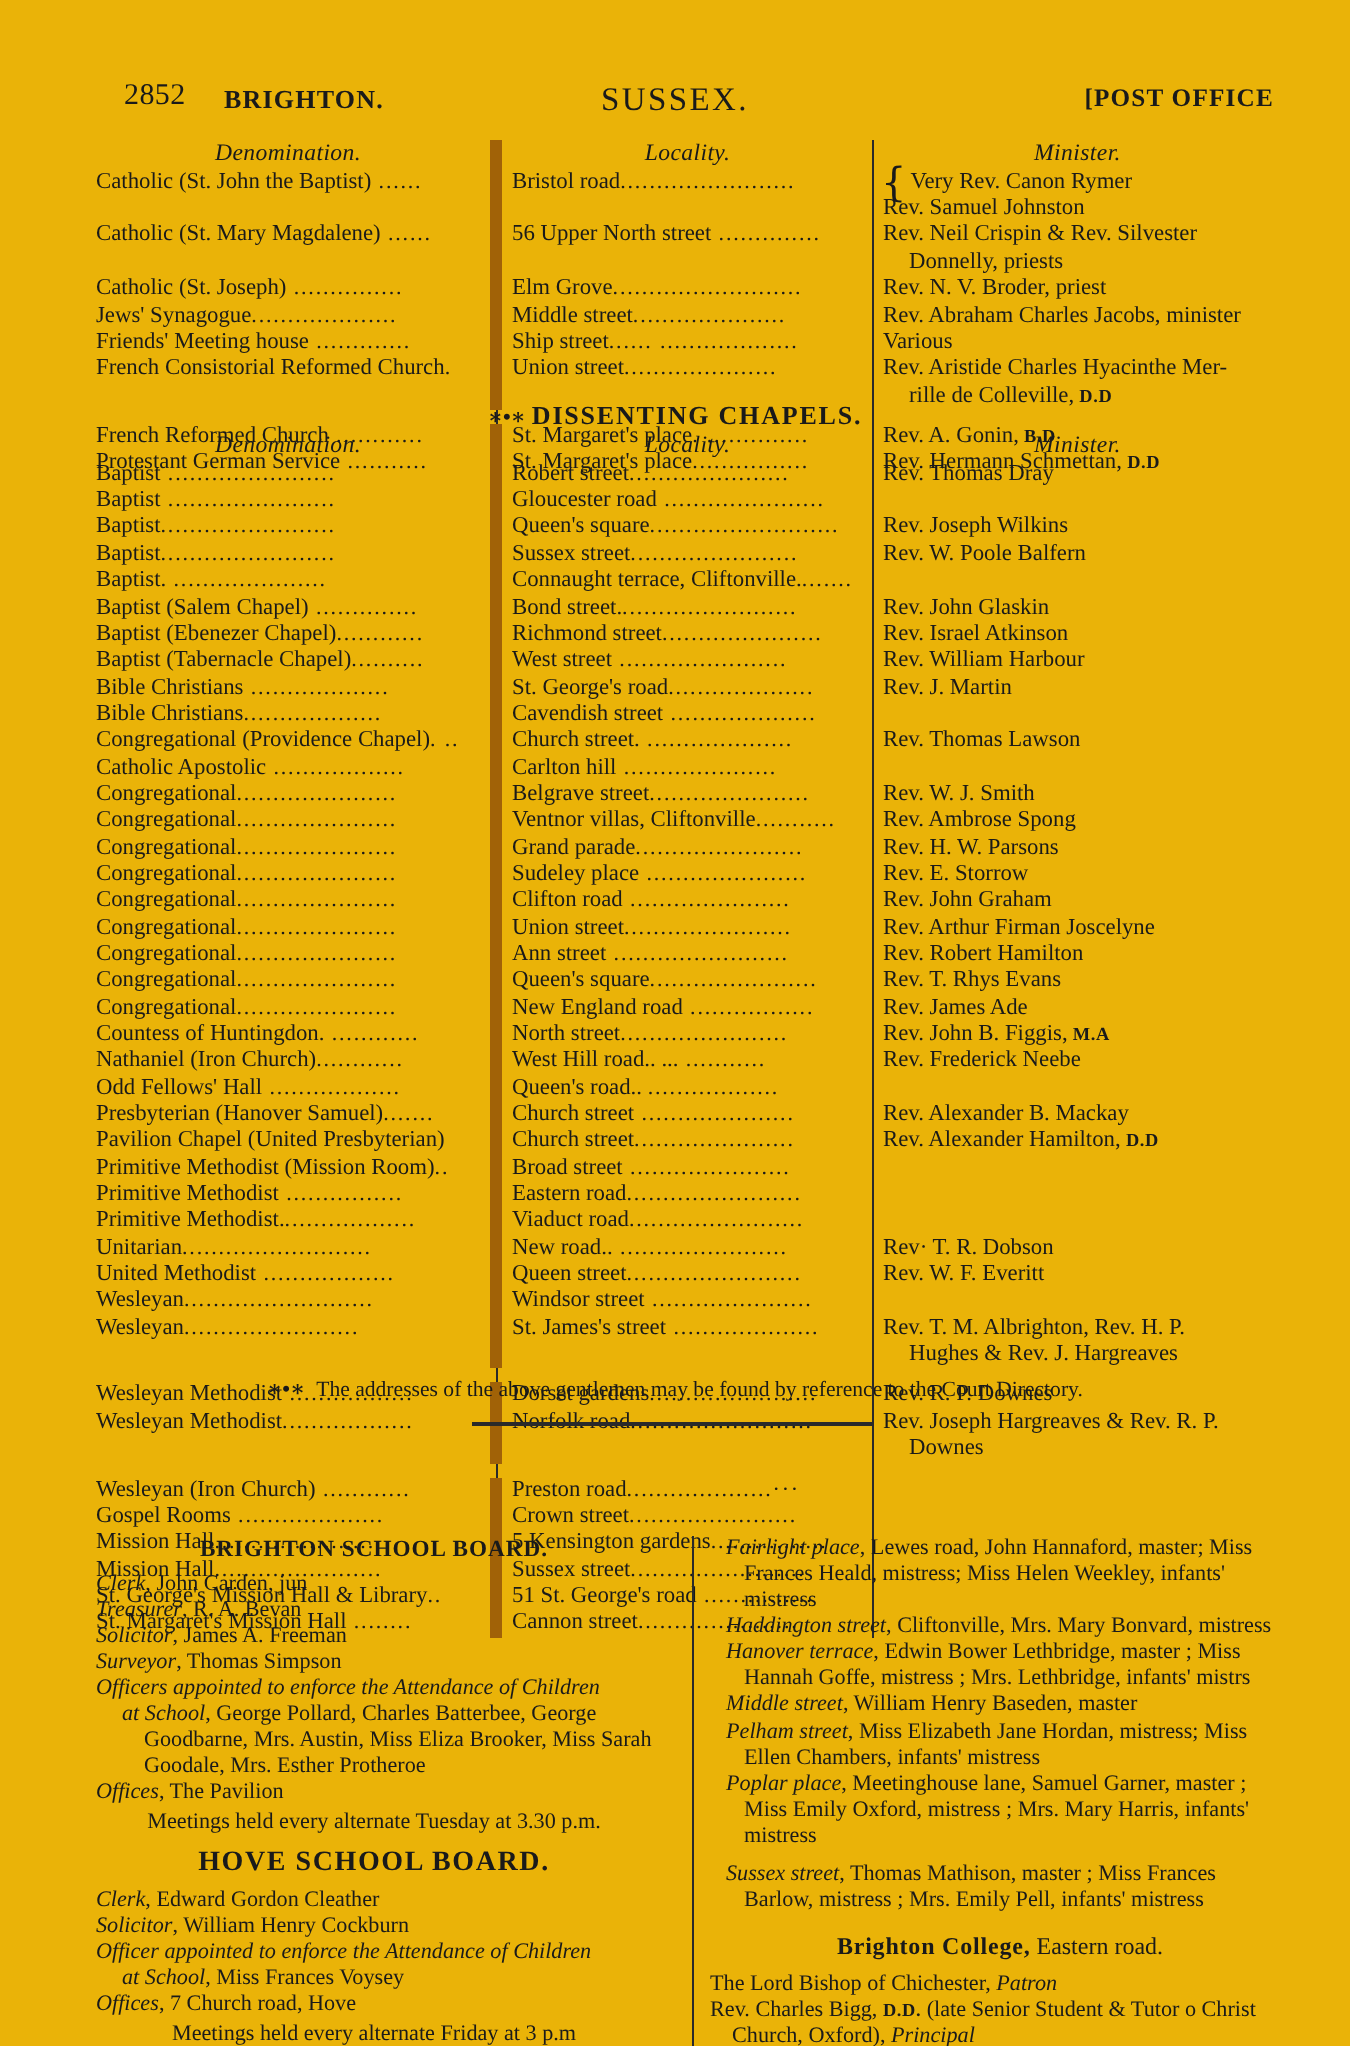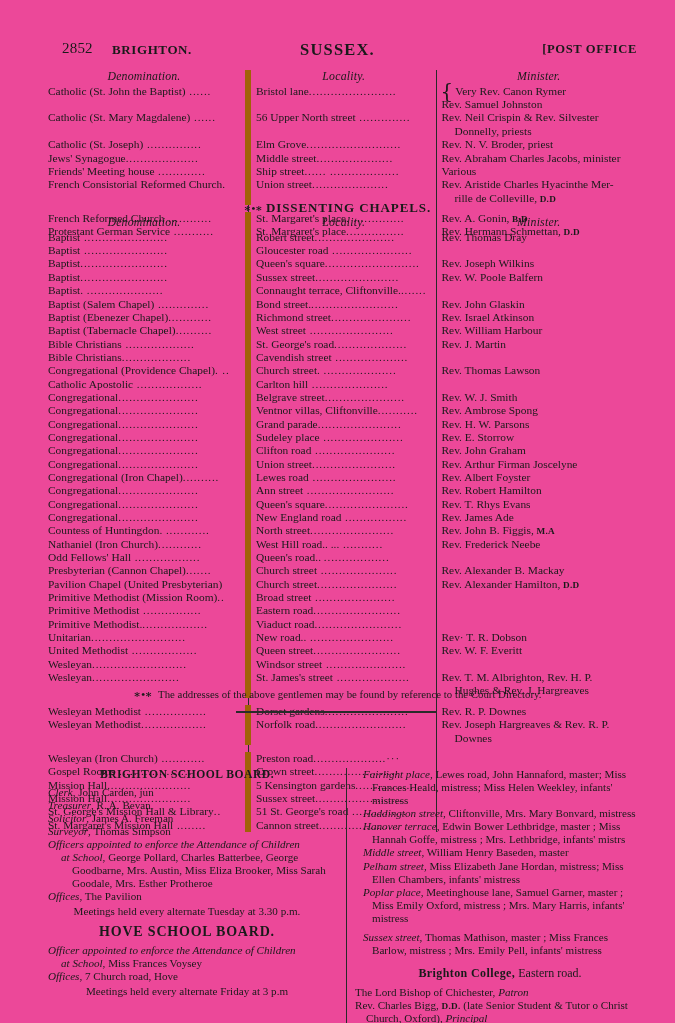--- a/index.html
+++ b/index.html
@@ -14,21 +14,21 @@
     color: #1a1a1a;
     position: relative;
     overflow: hidden;
     -webkit-font-smoothing: none;
   }
   .page {
     position: absolute;
     left: 0; top: 0;
     width: 675px;
     height: 1023px;
-    background: #ec4899;
+    background: #eab308;
   }
 
   
   .runhead {
     position: absolute;
     left: 0; right: 0;
     top: 40px;
     height: 22px;
     font-size: 14.5px;
     letter-spacing: .2px;
@@ -44,21 +44,21 @@
     left: 112px; top: 2px;
     font-size: 13px;
     font-weight: bold;
     letter-spacing: .6px;
   }
   .rh-center {
     position: absolute;
     left: 0; right: 0; top: 0;
     text-align: center;
     font-size: 16.5px;
-    font-weight: bold;
+    font-weight: normal;
     letter-spacing: 1.2px;
   }
   .rh-right {
     position: absolute;
     right: 38px; top: 2px;
     font-size: 12.6px;
     font-weight: bold;
     letter-spacing: .6px;
   }
 
@@ -235,21 +235,21 @@
       <thead>
         <tr>
           <th class="denom">Denomination.</th>
           <th class="loc">Locality.</th>
           <th class="min">Minister.</th>
         </tr>
       </thead>
       <tbody id="catholic-body">
           <tr>
             <td class="denom"><span>Catholic (St. John the Baptist)</span><span class="lead"> ......</span></td>
-            <td class="loc"><span>Bristol lane</span><span class="lead">........................</span></td>
+            <td class="loc"><span>Bristol road</span><span class="lead">........................</span></td>
             <td class="min"><span class="brace">{</span><span>Very Rev. Canon Rymer</span><span style="display: block;">Rev. Samuel Johnston</span></td>
           </tr>
           <tr>
             <td class="denom"><span>Catholic (St. Mary Magdalene)</span><span class="lead"> ......</span></td>
             <td class="loc"><span>56 Upper North street</span><span class="lead"> ..............</span></td>
             <td class="min"><span>Rev. Neil Crispin &amp; Rev. Silvester</span><span style="display: block; padding-left: 13px;">Donnelly, priests</span></td>
           </tr>
           <tr>
             <td class="denom"><span>Catholic (St. Joseph)</span><span class="lead"> ...............</span></td>
             <td class="loc"><span>Elm Grove</span><span class="lead">..........................</span></td>
@@ -392,25 +392,20 @@
             <td class="denom"><span>Congregational</span><span class="lead">......................</span></td>
             <td class="loc"><span>Clifton road</span><span class="lead"> ......................</span></td>
             <td class="min"><span>Rev. John Graham</span></td>
           </tr>
           <tr>
             <td class="denom"><span>Congregational</span><span class="lead">......................</span></td>
             <td class="loc"><span>Union street</span><span class="lead">.......................</span></td>
             <td class="min"><span>Rev. Arthur Firman Joscelyne</span></td>
           </tr>
           <tr>
-            <td class="denom"><span>Congregational (Iron Chapel)</span><span class="lead">..........</span></td>
-            <td class="loc"><span>Lewes road</span><span class="lead"> .......................</span></td>
-            <td class="min"><span>Rev. Albert Foyster</span></td>
-          </tr>
-          <tr>
             <td class="denom"><span>Congregational</span><span class="lead">......................</span></td>
             <td class="loc"><span>Ann street</span><span class="lead"> ........................</span></td>
             <td class="min"><span>Rev. Robert Hamilton</span></td>
           </tr>
           <tr>
             <td class="denom"><span>Congregational</span><span class="lead">......................</span></td>
             <td class="loc"><span>Queen's square</span><span class="lead">.......................</span></td>
             <td class="min"><span>Rev. T. Rhys Evans</span></td>
           </tr>
           <tr>
@@ -427,21 +422,21 @@
             <td class="denom"><span>Nathaniel (Iron Church)</span><span class="lead">............</span></td>
             <td class="loc"><span>West Hill road.. ...</span><span class="lead"> ...........</span></td>
             <td class="min"><span>Rev. Frederick Neebe</span></td>
           </tr>
           <tr>
             <td class="denom"><span>Odd Fellows' Hall</span><span class="lead"> ..................</span></td>
             <td class="loc"><span>Queen's road.. </span><span class="lead"> ..................</span></td>
             <td class="min"></td>
           </tr>
           <tr>
-            <td class="denom"><span>Presbyterian (Cannon Chapel)</span><span class="lead">.......</span></td>
+            <td class="denom"><span>Presbyterian (Hanover Samuel)</span><span class="lead">.......</span></td>
             <td class="loc"><span>Church street</span><span class="lead"> .....................</span></td>
             <td class="min"><span>Rev. Alexander B. Mackay</span></td>
           </tr>
           <tr>
             <td class="denom"><span>Pavilion Chapel (United Presbyterian)</span></td>
             <td class="loc"><span>Church street</span><span class="lead">......................</span></td>
             <td class="min"><span>Rev. Alexander Hamilton,</span><span class="sc"> D.D</span></td>
           </tr>
           <tr>
             <td class="denom"><span>Primitive Methodist (Mission Room)</span><span class="lead">..</span></td>
@@ -550,20 +545,24 @@
           <p><span class="it">Surveyor</span><span>, Thomas Simpson</span></p>
         </div>
 
       <p><span class="it">Officers appointed to enforce the Attendance of Children</span><span class="ind it"><span class="it">at School</span><span class="nrm" style="font-style:normal">, George Pollard, Charles Batterbee, George Goodbarne, Mrs. Austin, Miss Eliza Brooker, Miss Sarah Goodale, Mrs. Esther Protheroe</span></span></p>
 
       <p><span class="it">Offices</span><span>, The Pavilion</span></p>
 
       <p class="center">Meetings held every alternate Tuesday at 3.30 p.m.</p>
 
       <h4>HOVE SCHOOL BOARD.</h4>
+      <div id="hsb-entries">
+          <p><span class="it">Clerk</span><span>, Edward Gordon Cleather</span></p>
+          <p><span class="it">Solicitor</span><span>, William Henry Cockburn</span></p>
+        </div>
 
       <p><span class="it">Officer appointed to enforce the Attendance of Children</span><span class="ind"><span class="it">at School</span><span>, Miss Frances Voysey</span></span></p>
 
       <p><span class="it">Offices</span><span>, 7 Church road, Hove</span></p>
 
       <p class="center">Meetings held every alternate Friday at 3 p.m</p>
 
       <p style="padding-left:0;text-indent:0;"></p>
 
     </div>

